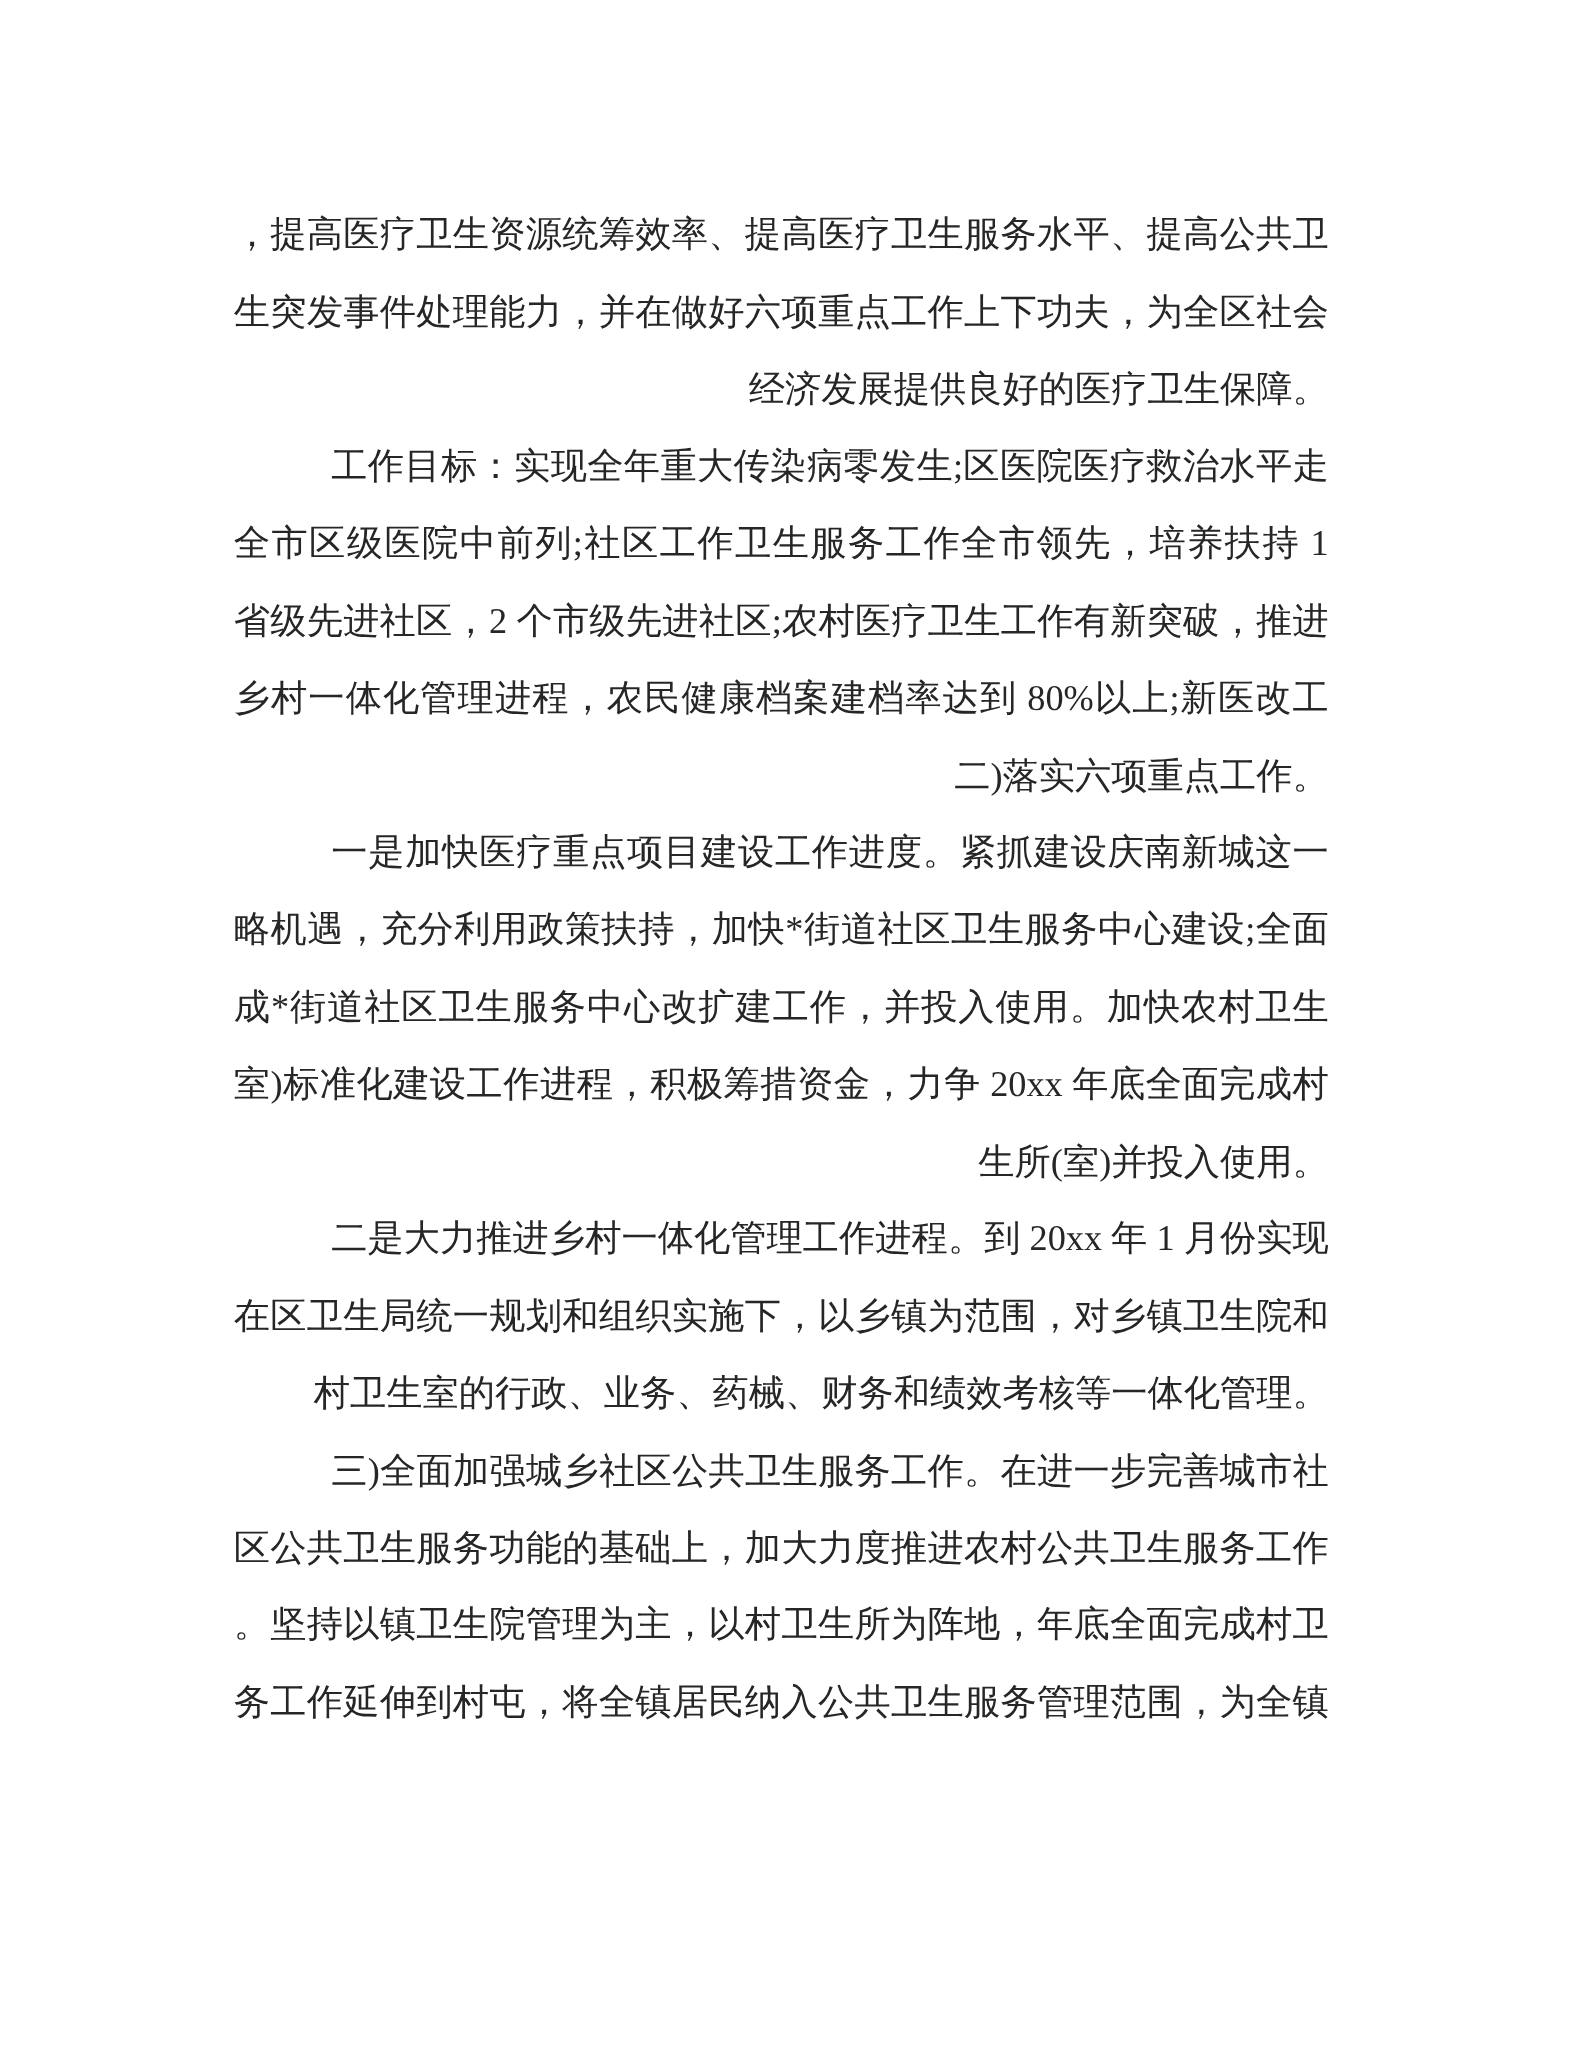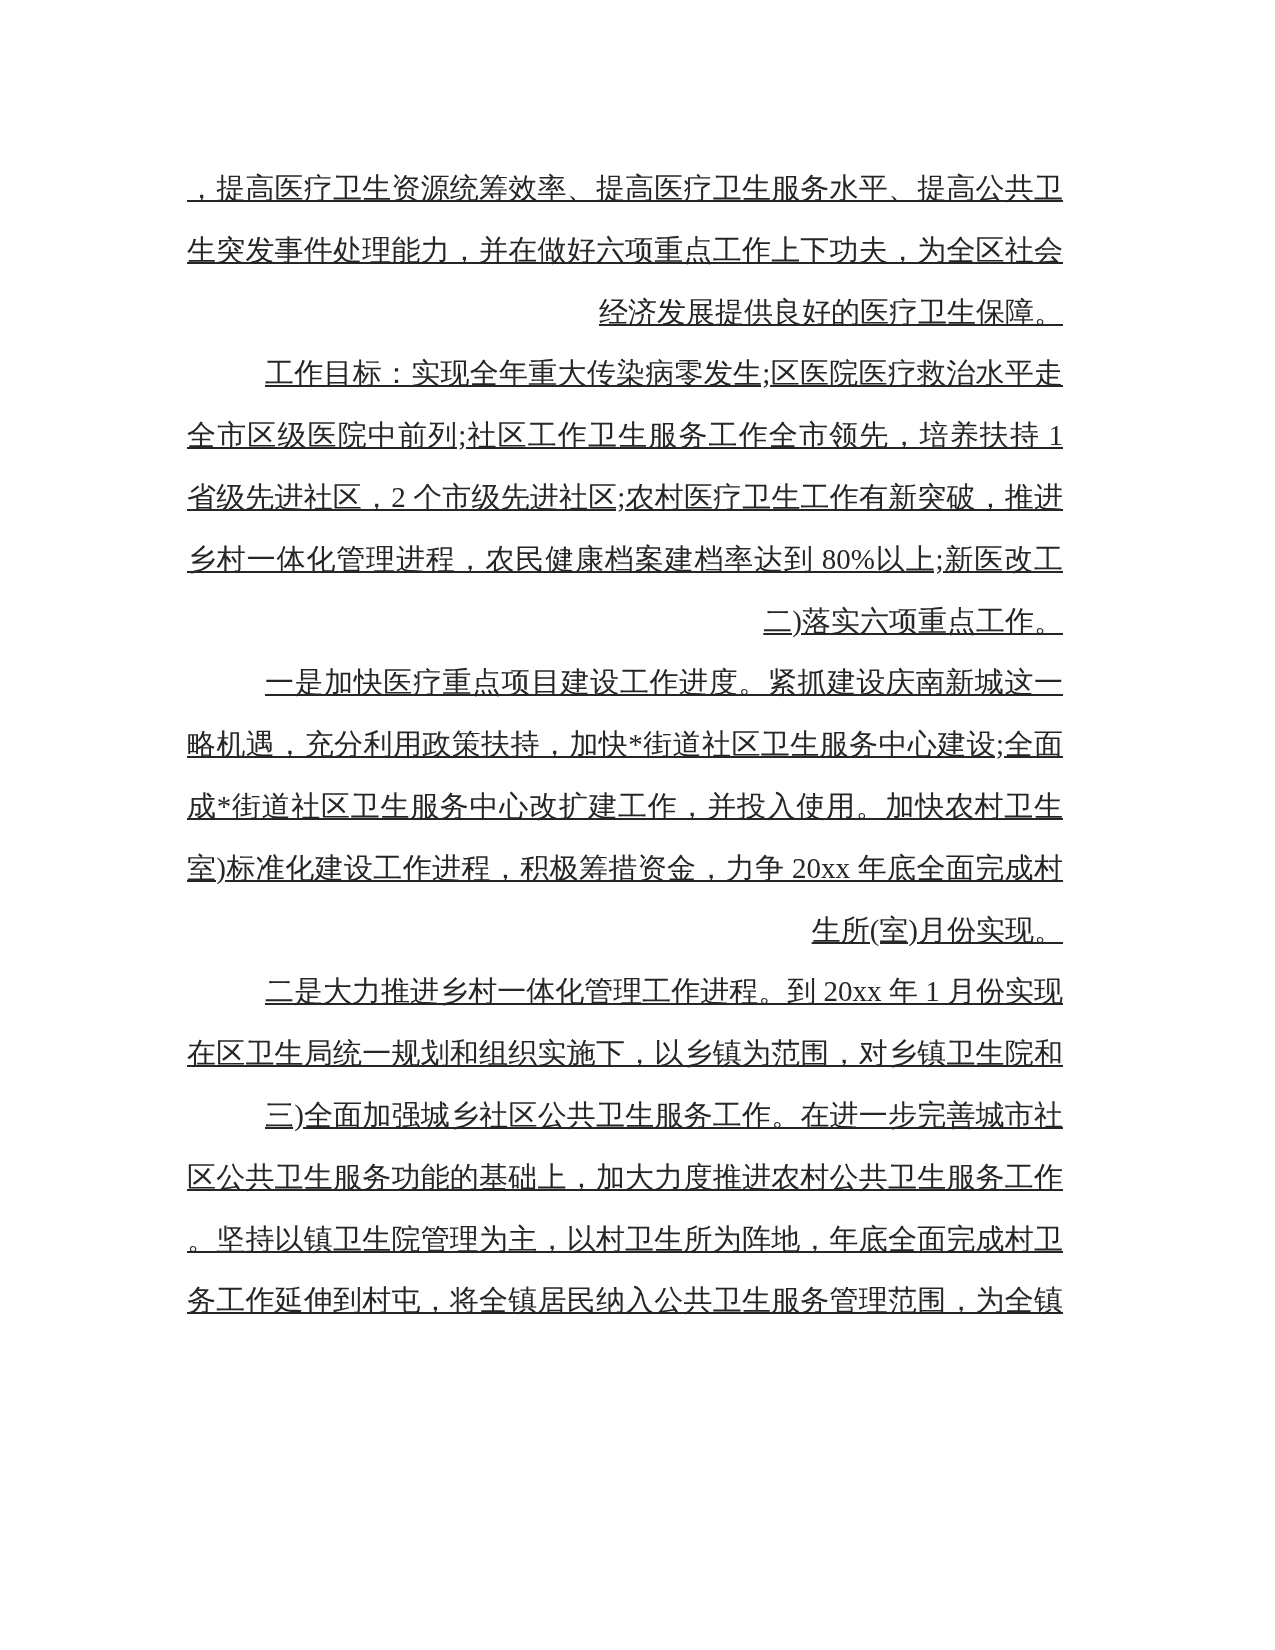--- a/index.html
+++ b/index.html
@@ -16,21 +16,20 @@
   }
   .doc-body {
     position: absolute;
     left: 187px;
     top: 158px;
     width: 876px;
     font-family: "Liberation Serif", "DejaVu Serif", serif;
     font-size: 29px;
     color: #262626;
     font-weight: 400;
-    text-decoration: underline;
   }
   .line {
     height: 61.8px;
     line-height: 61.8px;
     text-align: right;
     overflow: hidden;
     white-space: normal;
   }
   .line.fill {
     text-align: justify;
@@ -50,21 +49,22 @@
       <div class="line">经济发展提供良好的医疗卫生保障。</div>
       <div class="line indent fill">工作目标：实现全年重大传染病零发生;区医院医疗救治水平走在</div>
       <div class="line fill">全市区级医院中前列;社区工作卫生服务工作全市领先，培养扶持 1 个</div>
       <div class="line fill">省级先进社区，2 个市级先进社区;农村医疗卫生工作有新突破，推进</div>
       <div class="line fill">乡村一体化管理进程，农民健康档案建档率达到 80%以上;新医改工作</div>
       <div class="line indent">二)落实六项重点工作。</div>
       <div class="line indent fill">一是加快医疗重点项目建设工作进度。紧抓建设庆南新城这一战</div>
       <div class="line fill">略机遇，充分利用政策扶持，加快*街道社区卫生服务中心建设;全面完</div>
       <div class="line fill">成*街道社区卫生服务中心改扩建工作，并投入使用。加快农村卫生所(</div>
       <div class="line fill">室)标准化建设工作进程，积极筹措资金，力争 20xx 年底全面完成村卫</div>
-      <div class="line">生所(室)月份实现。</div>
+      <div class="line">生所(室)并投入使用。</div>
       <div class="line indent fill">二是大力推进乡村一体化管理工作进程。到 20xx 年 1 月份实现</div>
       <div class="line fill">在区卫生局统一规划和组织实施下，以乡镇为范围，对乡镇卫生院和</div>
+      <div class="line">村卫生室的行政、业务、药械、财务和绩效考核等一体化管理。</div>
       <div class="line indent fill">三)全面加强城乡社区公共卫生服务工作。在进一步完善城市社</div>
       <div class="line fill">区公共卫生服务功能的基础上，加大力度推进农村公共卫生服务工作</div>
       <div class="line fill">。坚持以镇卫生院管理为主，以村卫生所为阵地，年底全面完成村卫</div>
       <div class="line fill">务工作延伸到村屯，将全镇居民纳入公共卫生服务管理范围，为全镇</div>
     </div>
 </div>
 
 </body></html>

